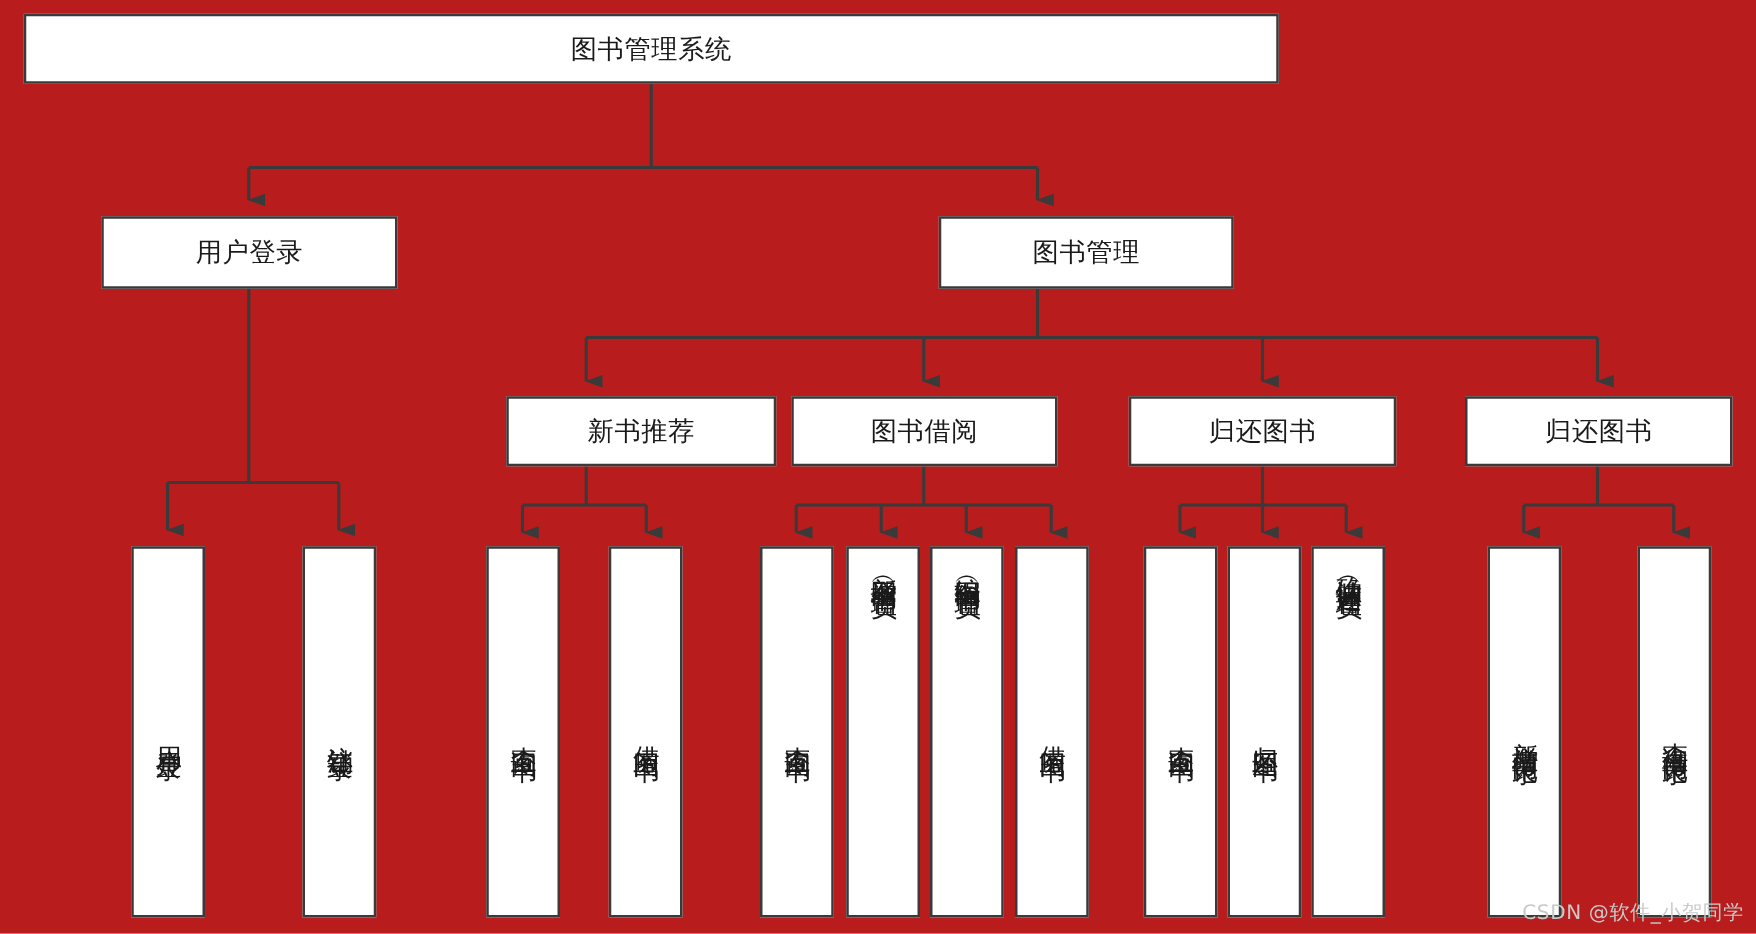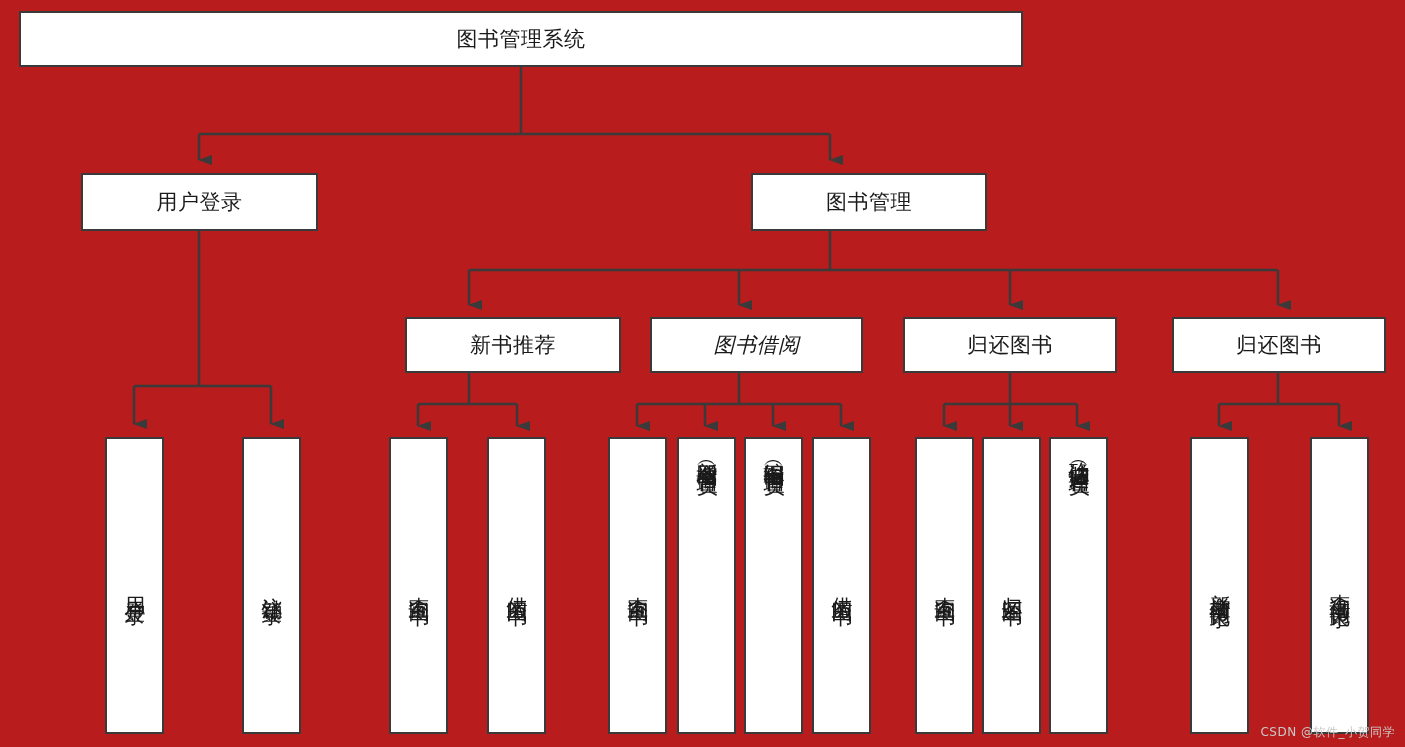--- a/index.html
+++ b/index.html
@@ -63,21 +63,21 @@
     letter-spacing: 2px;
   }
   .node.vert.centered {
     align-items: center;
     padding-top: 0;
   }
   #watermark {
     position: absolute;
     right: 10px;
     bottom: 6px;
-    font-size: 12px;
+    font-size: 16px;
     color: #c9c9c9;
     letter-spacing: 0.5px;
     white-space: nowrap;
     pointer-events: none;
   }
 </style>
 </head>
 <body>
 
 <div id="canvas">
@@ -140,21 +140,21 @@
   <div class="node horiz" style="left:81px; top:173px; width:237px; height:58px;">
     <span class="node-label">用户登录</span>
   </div>
   <div class="node horiz" style="left:711px; top:173px; width:236px; height:58px;margin-left:40px;">
     <span class="node-label">图书管理</span>
   </div>
 
   <div class="node horiz" style="left:362px; top:317px; width:216px; height:56px;margin-left:43px;">
     <span class="node-label">新书推荐</span>
   </div>
-  <div class="node horiz" style="left:650px; top:317px; width:213px; height:56px;font-style:italic;">
+  <div class="node horiz" style="left:633px; top:317px; width:213px; height:56px;">
     <span class="node-label">图书借阅</span>
   </div>
   <div class="node horiz" style="left:903px; top:317px; width:214px; height:56px;">
     <span class="node-label">归还图书</span>
   </div>
   <div class="node horiz" style="left:1172px; top:317px; width:214px; height:56px;">
     <span class="node-label">归还图书</span>
   </div>
 
   <div class="node vert centered" style="left:105px; top:437px; width:59px; height:297px;">

